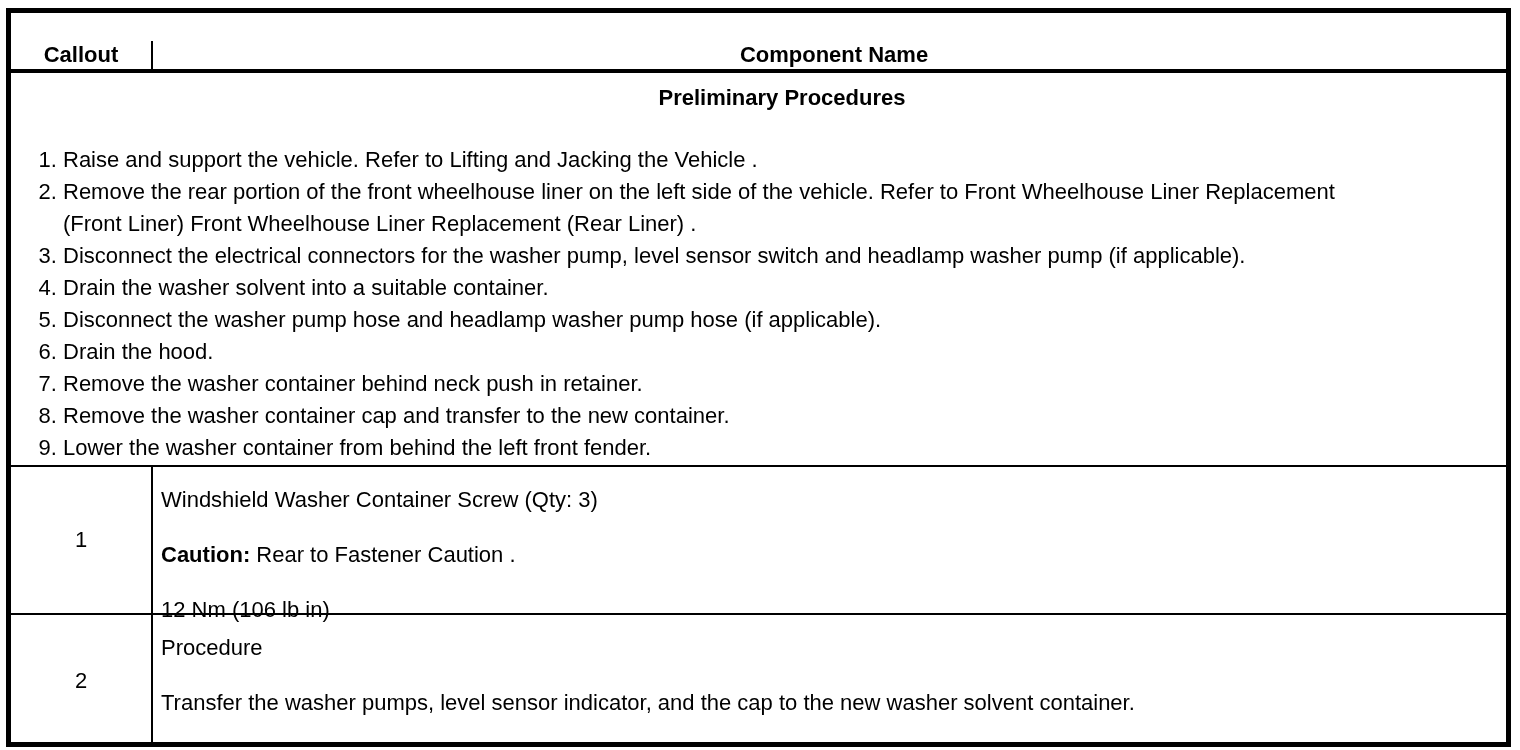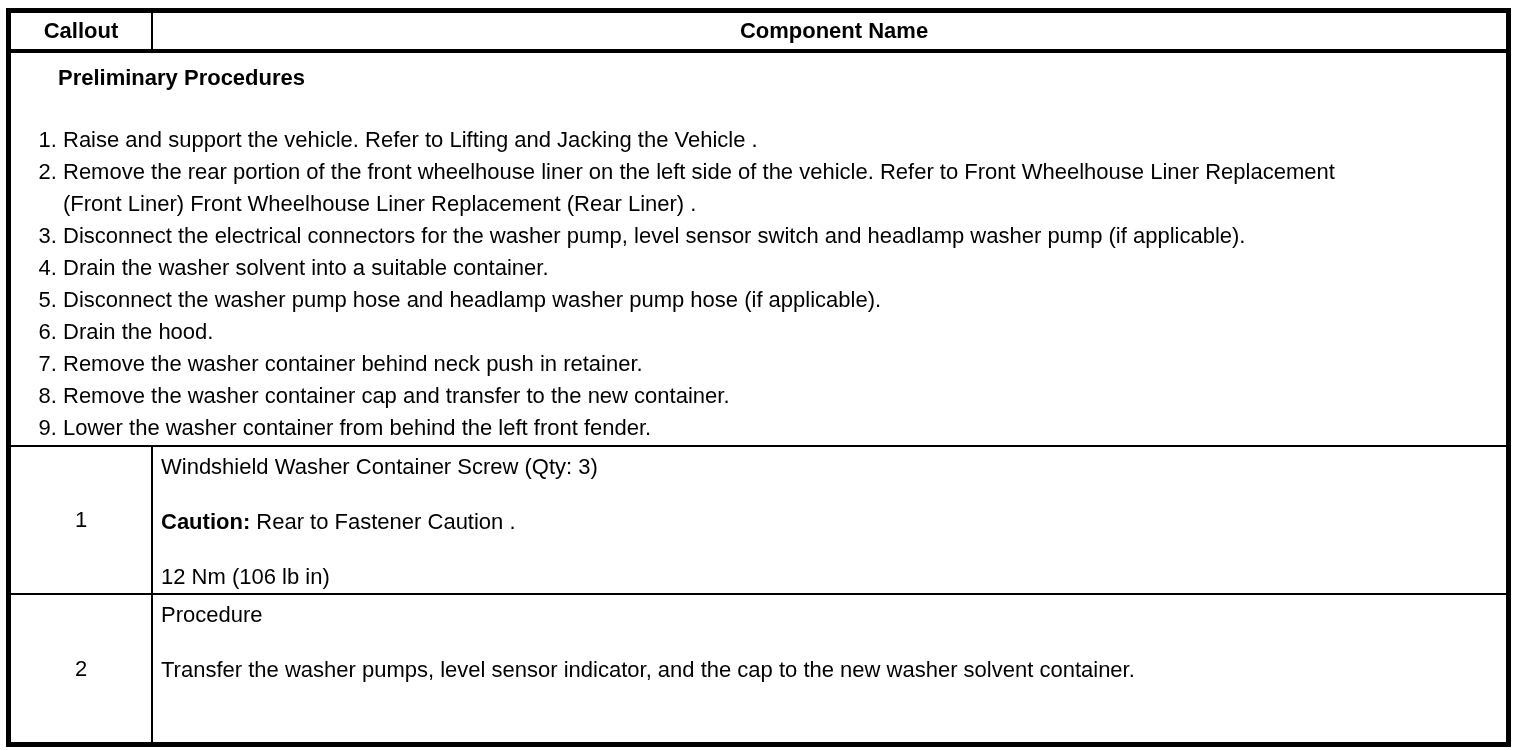--- a/index.html
+++ b/index.html
@@ -16,22 +16,23 @@
     width: 1505px; height: 739px;
     border: 5px solid #000;
     display: flex;
     flex-direction: column;
     font-size: 22px;
     background: #ffffff;
   }
   .header-row {
     display: flex;
     flex: none;
-    height: 40px;
+    height: 32px;
     border-bottom: 4px solid #000;
+    margin-top: 28px;
   }
   .cell-callout-head {
     width: 142px; flex: none;
     border-right: 2px solid #000;
     display: flex; align-items: center; justify-content: center;
     font-weight: bold;
   }
   .cell-component-head {
     flex: 1;
     display: flex; align-items: center; justify-content: center;
@@ -40,20 +41,21 @@
   }
   .prelim-row {
     flex: none;
     height: 394px;
     border-bottom: 2px solid #000;
     padding-top: 12px;
   }
   .prelim-heading {
     font-weight: bold;
     margin-left: 47px;
+    text-align: center;
   }
   .prelim-list {
     margin-top: 33px;
     padding-left: 52px;
     padding-right: 150px;
     line-height: 32px;
     list-style-position: outside;
   }
   .item-row {
     display: flex;
@@ -65,21 +67,21 @@
     border-bottom: none;
     flex: 1;
   }
   .cell-callout {
     width: 142px; flex: none;
     border-right: 2px solid #000;
     display: flex; align-items: center; justify-content: center;
   }
   .cell-content {
     flex: 1;
-    padding: 9px 10px 0 8px;
+    padding: 22px 10px 0 8px;
   }
   .cell-content p {
     line-height: 22px;
     margin: 0 0 33px 0;
   }
   .bold { font-weight: normal; }
 </style>
 </head>
 <body>
 

